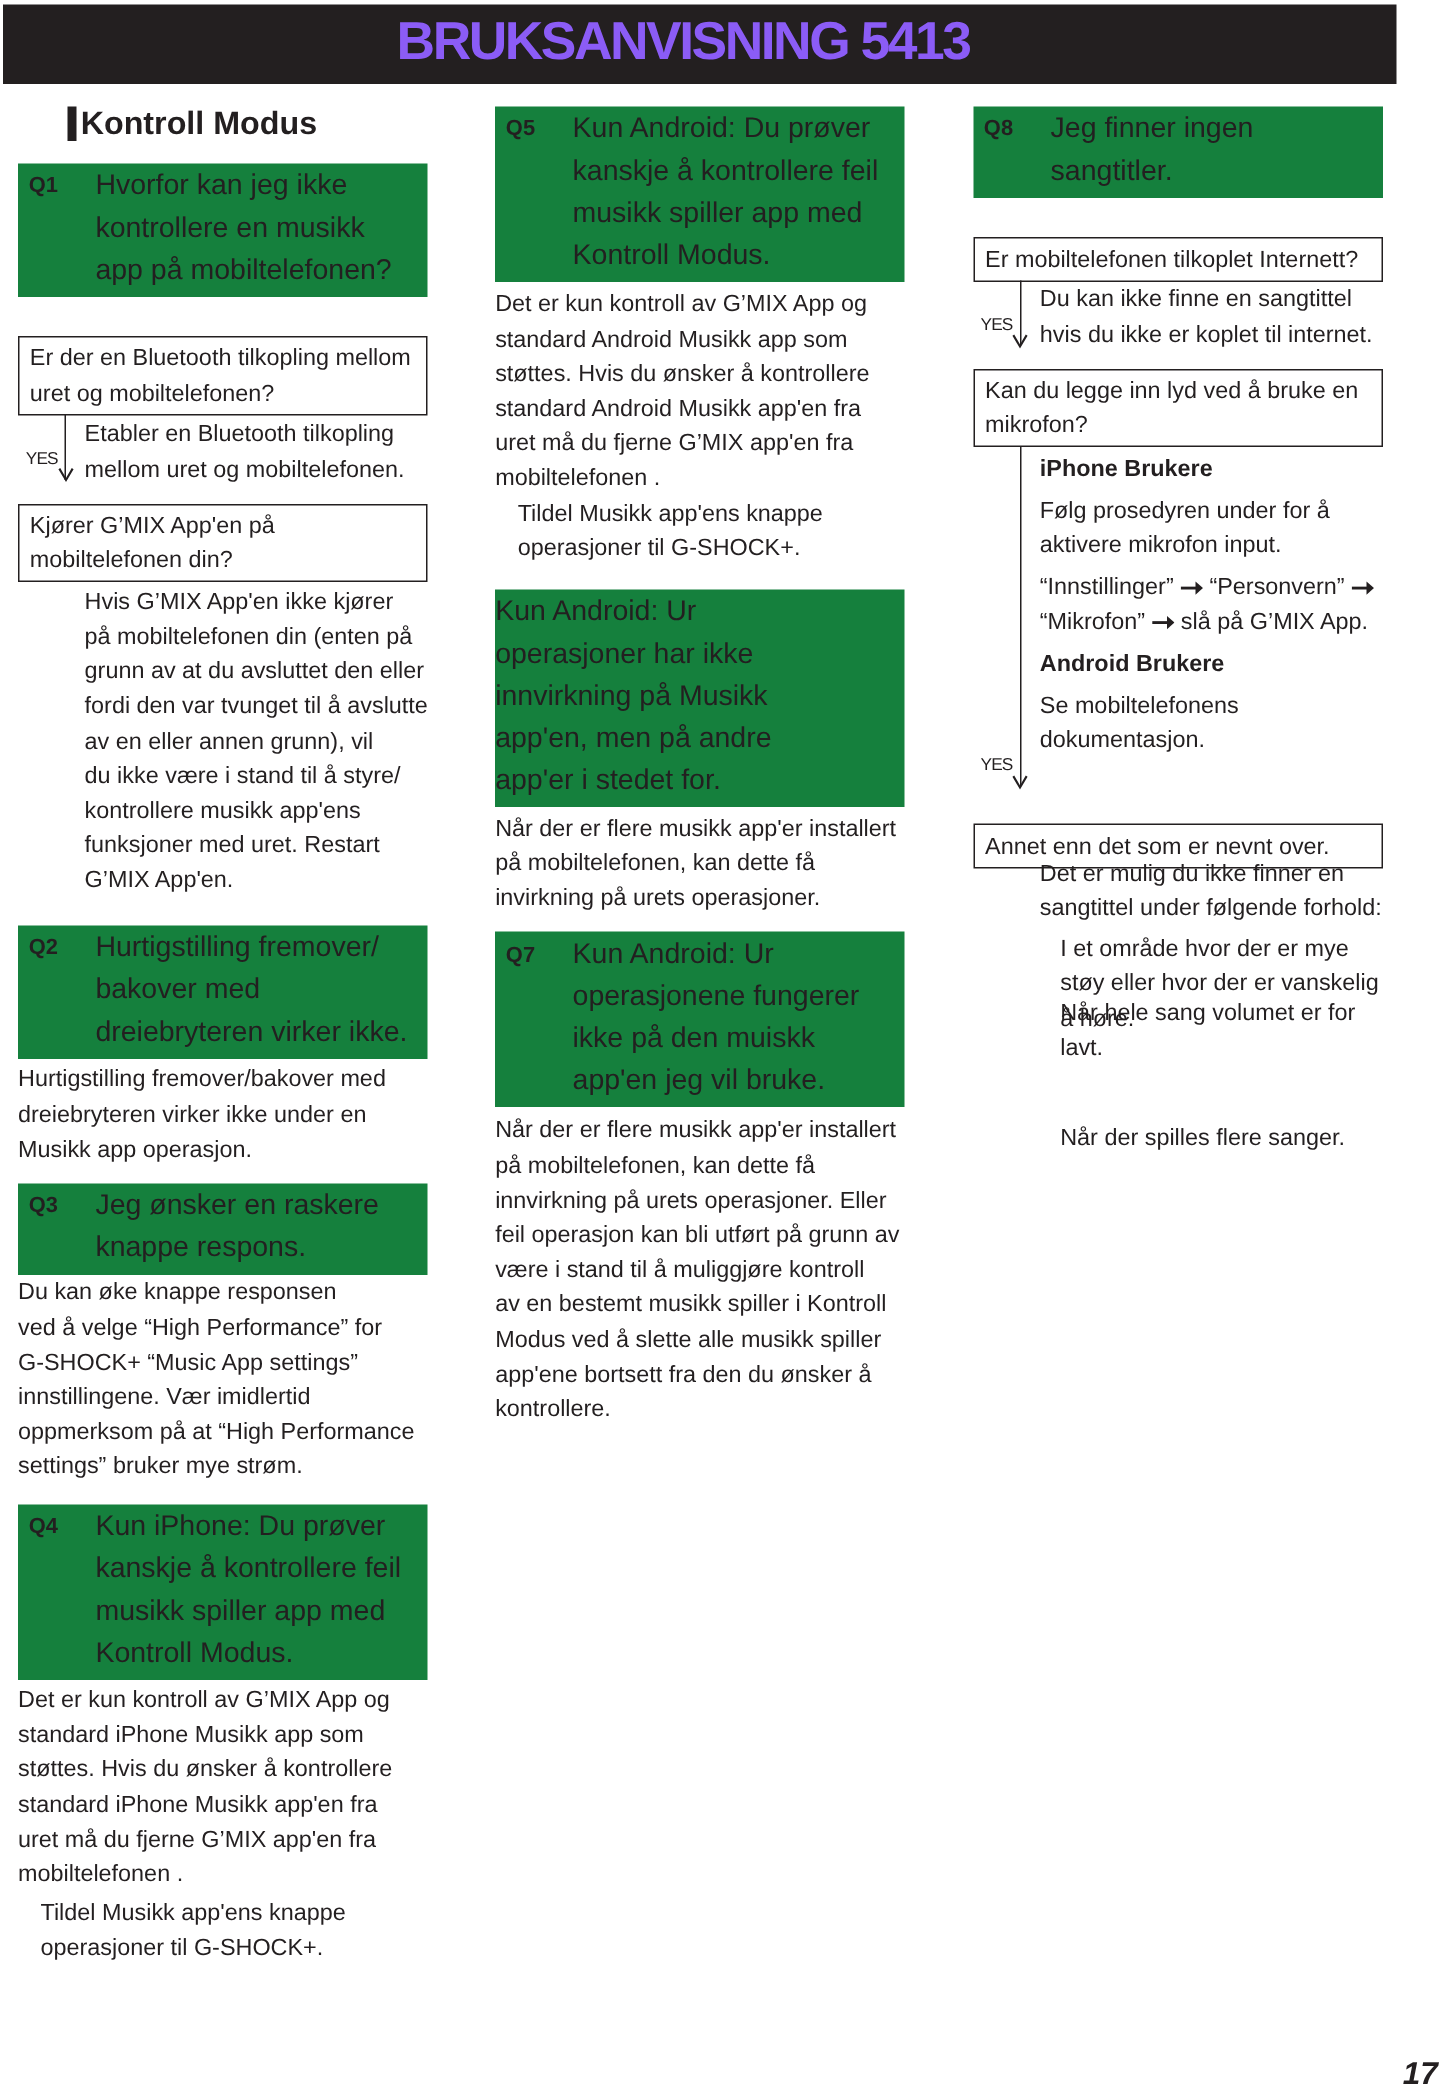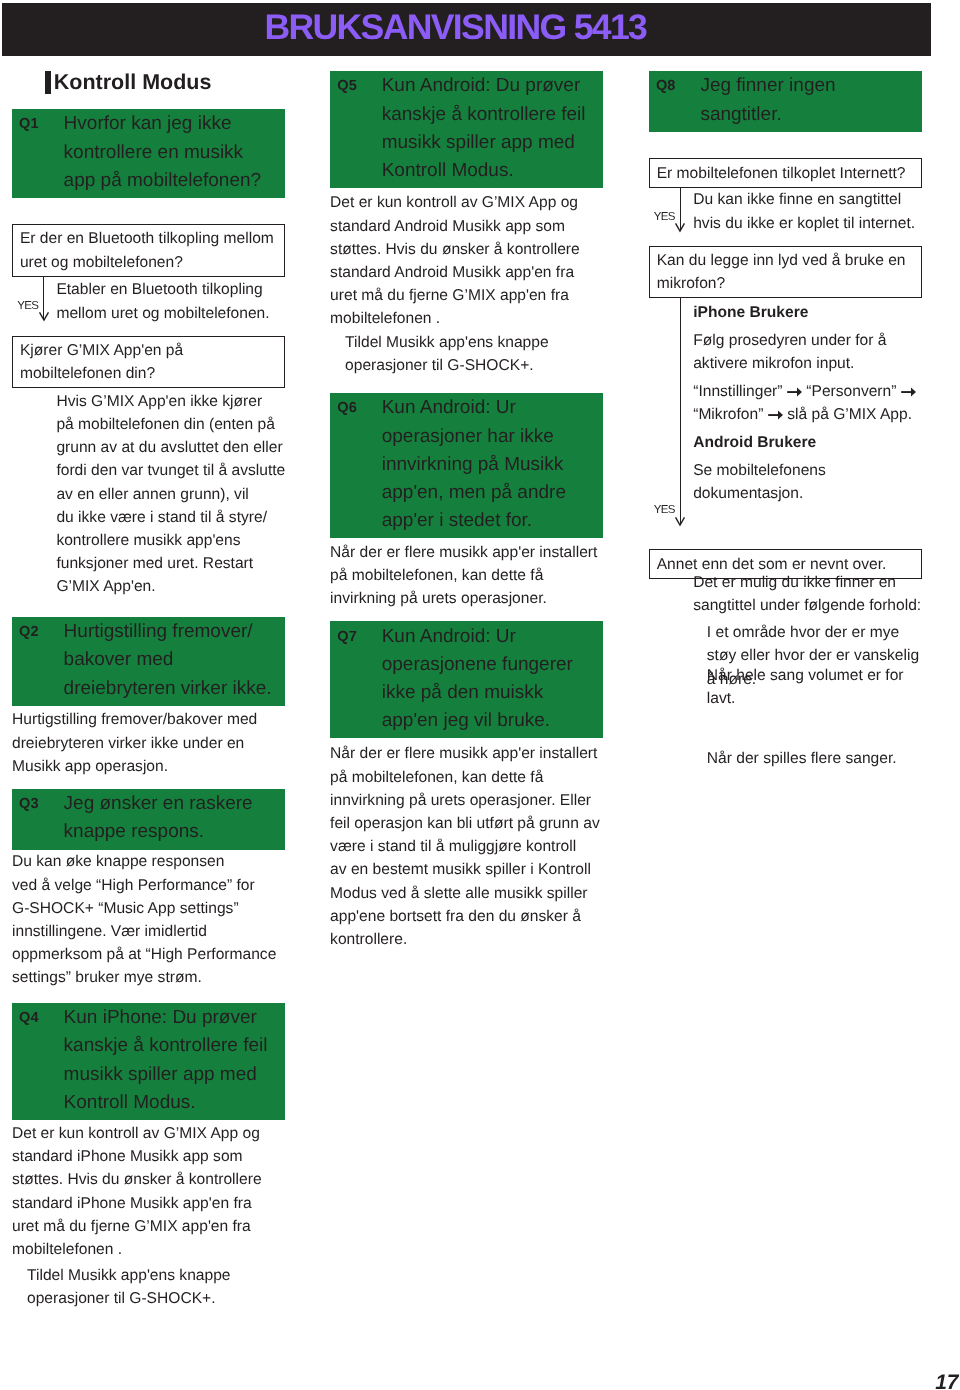--- a/index.html
+++ b/index.html
@@ -176,21 +176,20 @@
       <div>standard Android Musikk app'en fra</div>
       <div>uret må du fjerne G’MIX app'en fra</div>
       <div>mobiltelefonen .</div>
     </div>
     <div class="blk indent15" style="top:330.80px">
       <div>Tildel Musikk app'ens knappe</div>
       <div>operasjoner til G-SHOCK+.</div>
     </div>
     <div class="blk qbox" style="top:392.60px">
       <div class="qbox-row">
-        <div class="qbox-label">Q6</div>
         <div class="qbox-lines">
           <div>Kun Android: Ur</div>
           <div>operasjoner har ikke</div>
           <div>innvirkning på Musikk</div>
           <div>app'en, men på andre</div>
           <div>app'er i stedet for.</div>
         </div>
       </div>
     </div>
     <div class="blk bodytext" style="top:541.00px">

